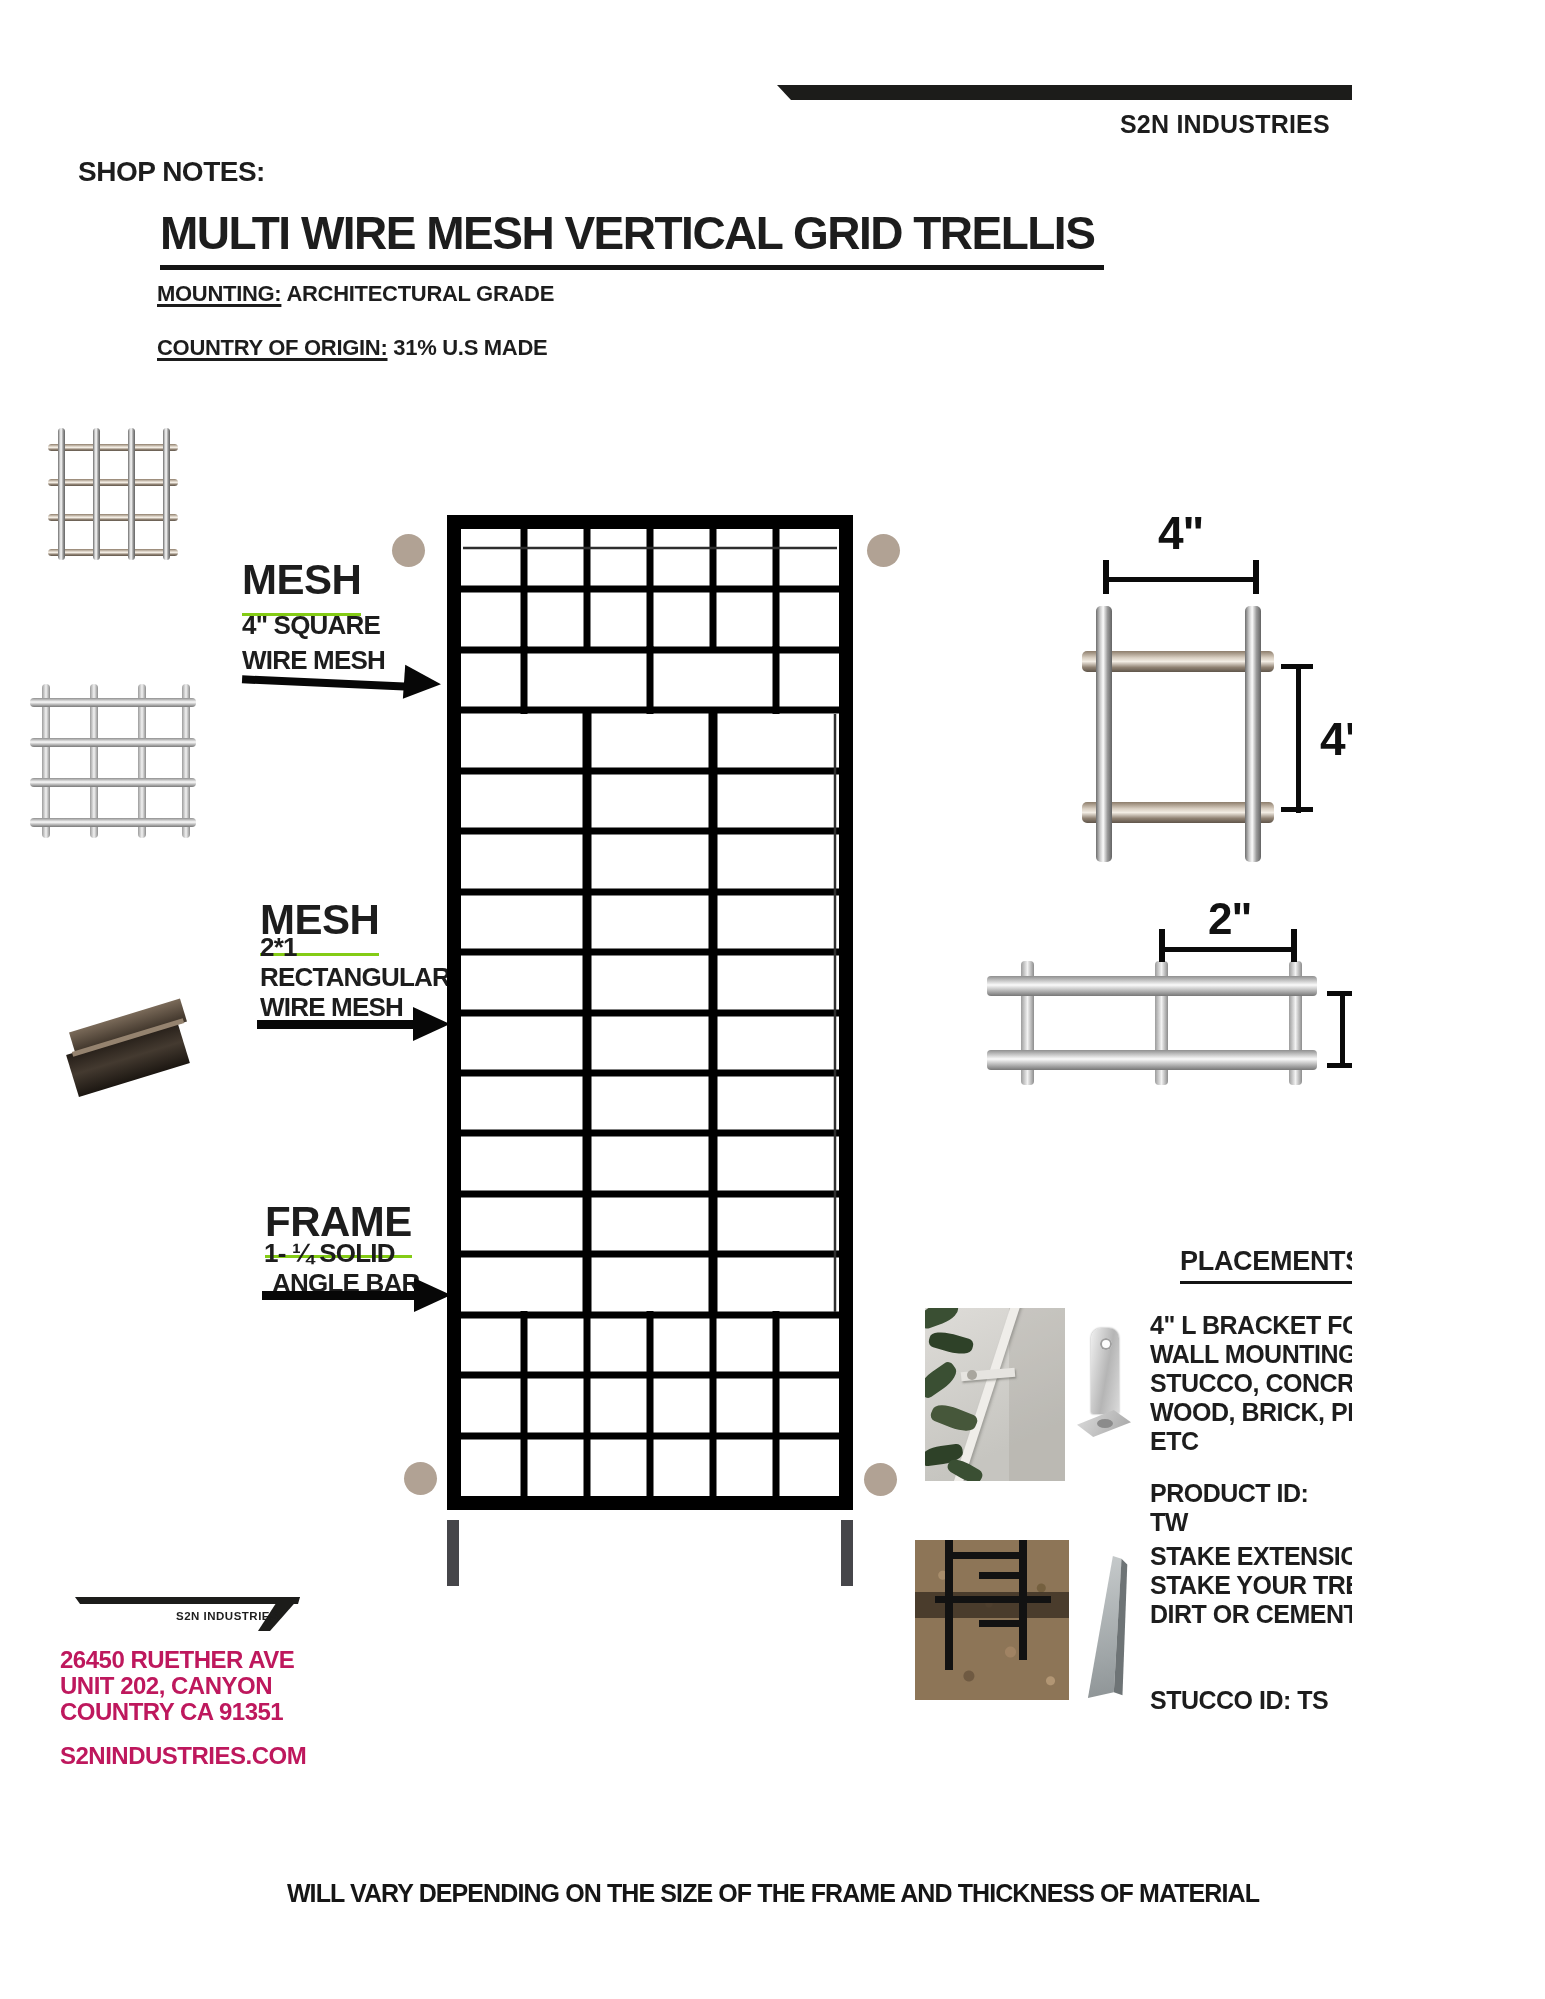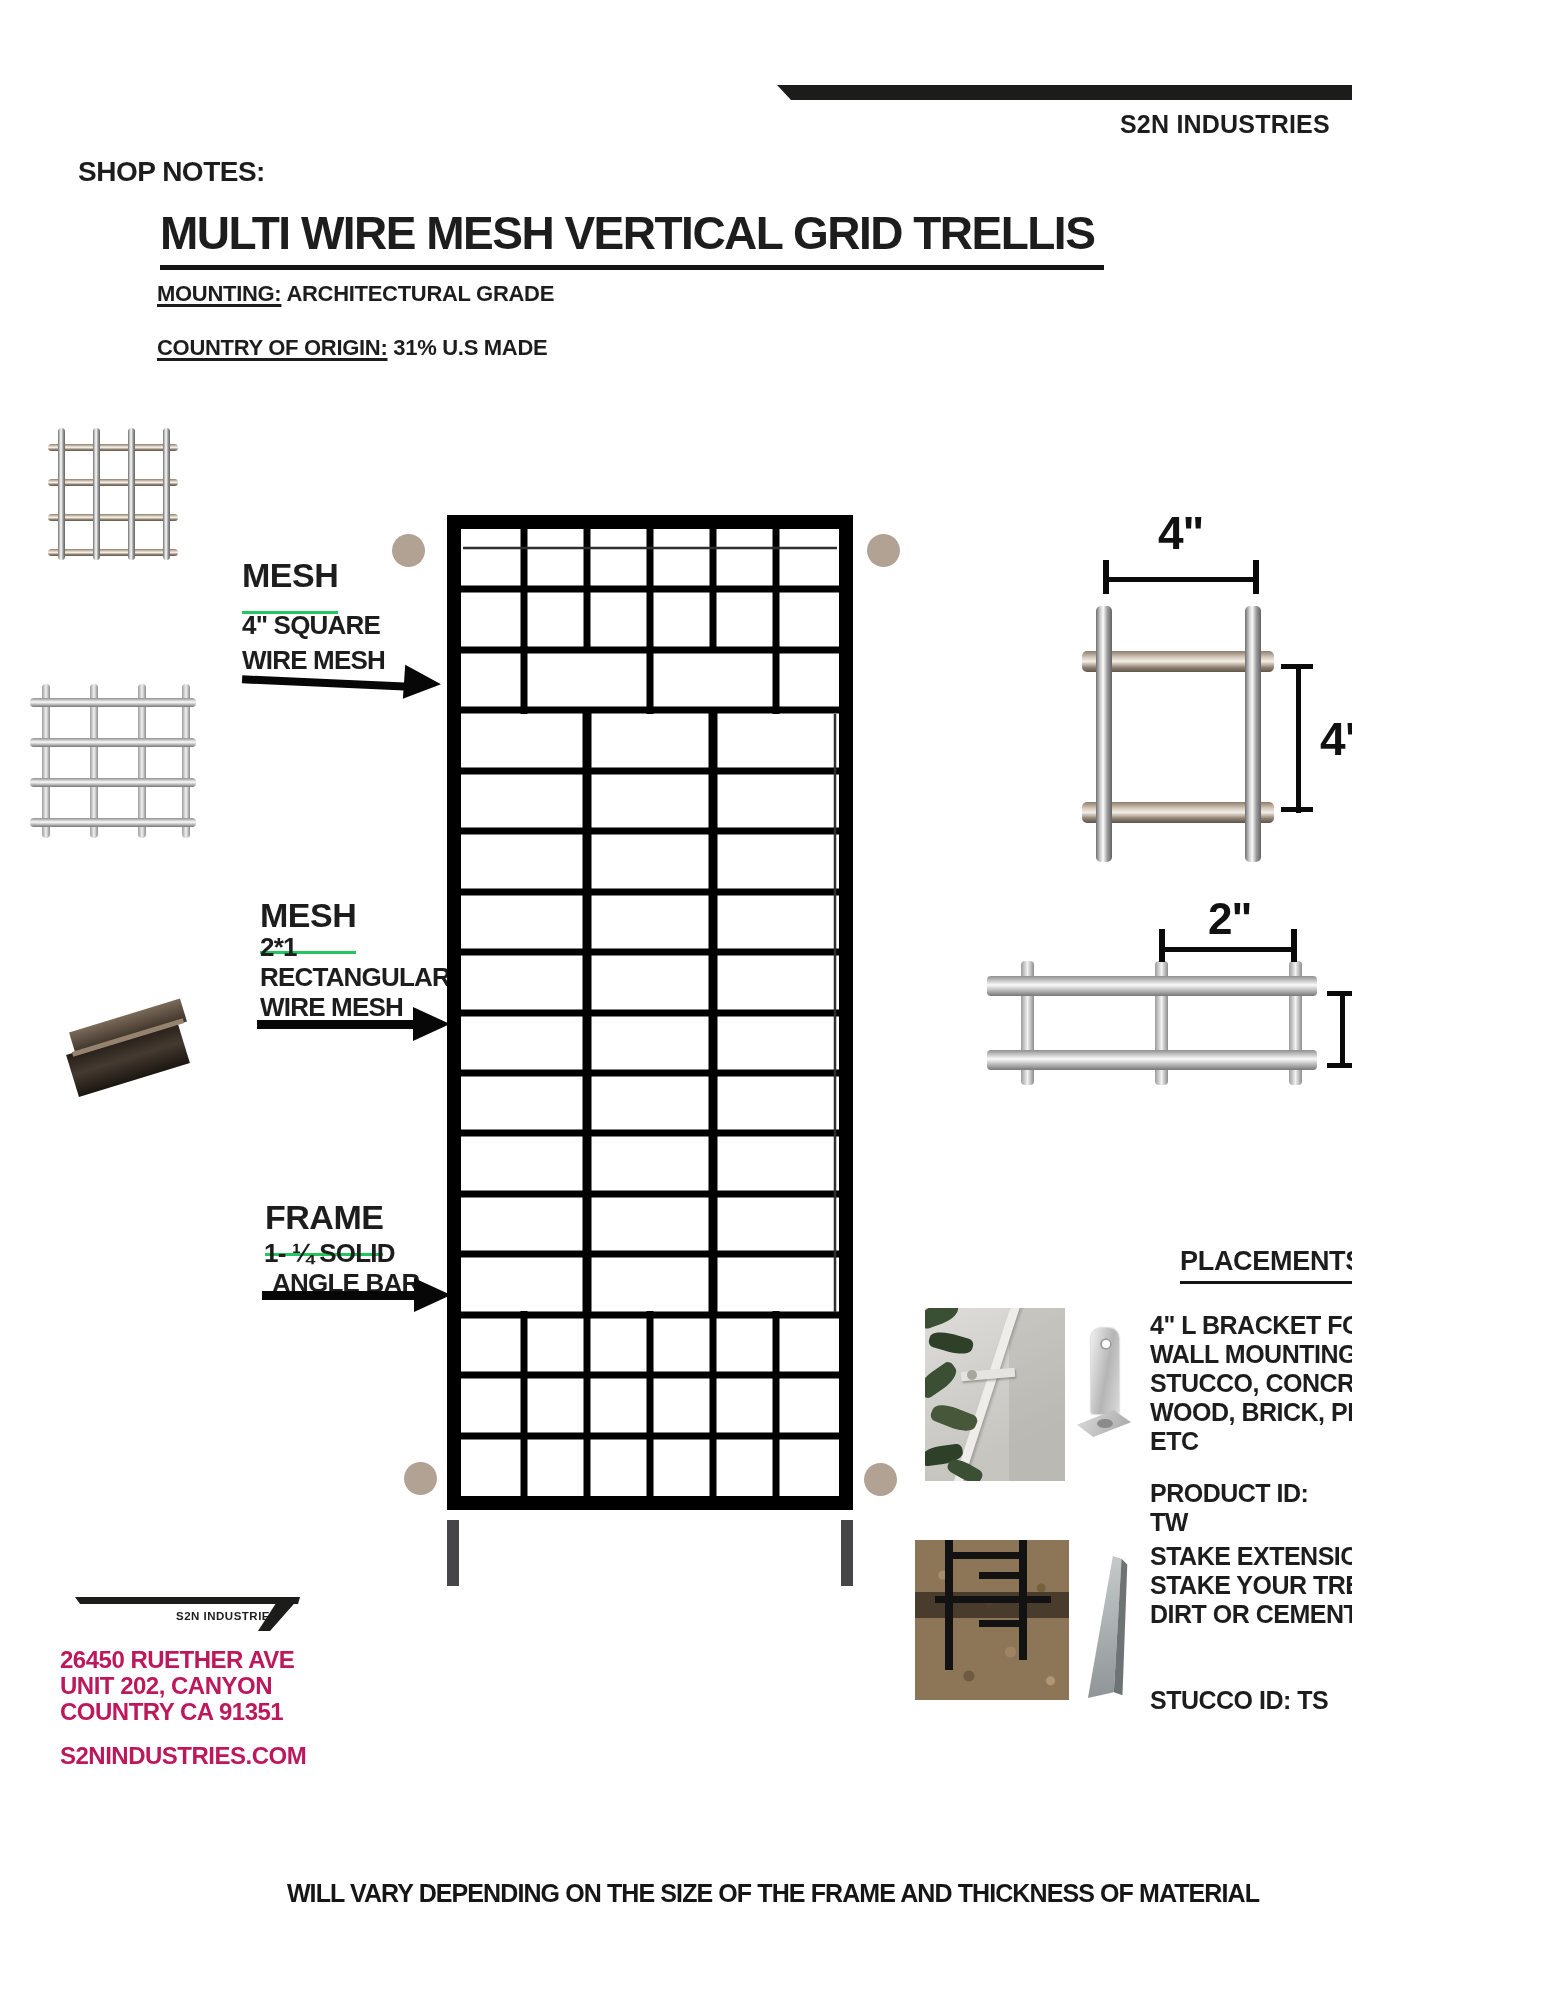--- a/index.html
+++ b/index.html
@@ -4,21 +4,21 @@
 <style>
   * { margin:0; padding:0; box-sizing:border-box; }
   body { font-family:"Liberation Sans","DejaVu Sans",sans-serif; background:#fff; }
   .canvas { position:relative; width:1352px; height:1999px; background:#fff; color:#1b1b1b; overflow:hidden; }
   .abs { position:absolute; }
   .txt { font-weight:700; color:#1d1d1d; white-space:nowrap; }
   .shop-notes { font-size:28px; letter-spacing:-0.5px; }
   .doc-title { font-size:46px; letter-spacing:-1.5px; border-bottom:5px solid #141414; padding:0 10px 5px 0; display:inline-block; }
   .spec-line { font-size:22px; letter-spacing:-0.3px; }
   .spec-label { text-decoration:underline; text-decoration-thickness:2.5px; text-underline-offset:3px; }
-  .callout-h { font-size:34px; letter-spacing:-0.5px; border-bottom:3px solid #22c55e; padding-bottom:16px; display:inline-block; }
+  .callout-h { font-size:42px; letter-spacing:-0.5px; border-bottom:3px solid #84cc16; padding-bottom:9px; display:inline-block; }
   .callout-l { font-size:26px; letter-spacing:-0.8px; }
   .arrow-shaft { position:absolute; background:#070707; }
   .arrow-head { position:absolute; width:0; height:0; border-top:17px solid transparent; border-bottom:17px solid transparent; border-left:37px solid #070707; }
   .dot { position:absolute; width:33px; height:33px; border-radius:50%; background:#b1a294; }
   .dim { position:absolute; background:#0a0a0a; }
   .dim-label { position:absolute; font-weight:700; color:#111; letter-spacing:-1px; }
   .wire-v { position:absolute; background:linear-gradient(90deg,#6d6d6d 0%,#c9c9c9 25%,#fbfbfb 45%,#9a9a9a 72%,#636363 100%); border-radius:5px; }
   .wire-h-bronze { position:absolute; background:linear-gradient(180deg,#8d7d6b 0%,#d9cfc2 32%,#f3ede4 50%,#8f8172 78%,#5f554a 100%); border-radius:5px; }
   .wire-v-s { position:absolute; background:linear-gradient(90deg,#9c9c9c,#f2f2f2 50%,#8c8c8c); border-radius:4px; }
   .wire-h-s { position:absolute; background:linear-gradient(180deg,#8f8f8f,#fafafa 45%,#777); border-radius:4px; }

